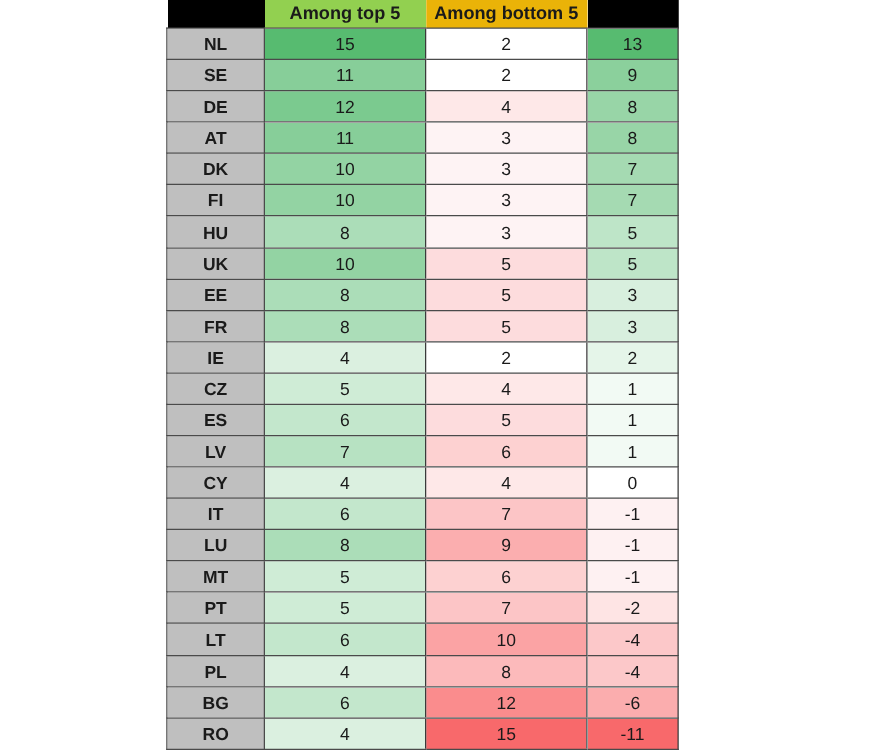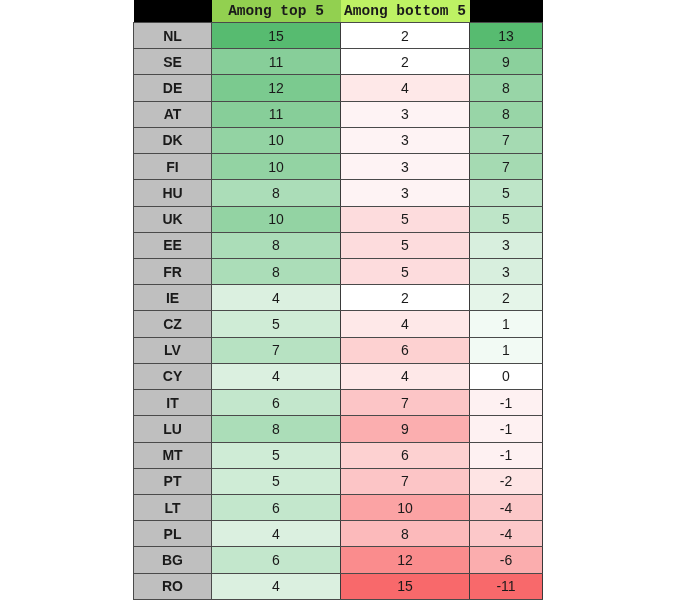--- a/index.html
+++ b/index.html
@@ -46,31 +46,30 @@
     white-space: nowrap;
   }
   
   table.heat thead th {
     font-weight: bold;
     font-size: 14.5px;
     border-top: none;
     border-bottom: none;
     height: 22px;
     line-height: 22px;
-    font-family: Liberation Mono, monospace;
   }
   th.h-blank {
     background: #000000;
   }
   th.h-top {
     background: #92d050;
     color: #000000;
   }
   th.h-bot {
-    background: #bef264;
+    background: #eab308;
     color: #000000;
   }
   th.h-diff {
     background: #000000;
   }
   
   td.rowlabel {
     background: #bfbfbf;
     font-weight: bold;
     font-size: 14.5px;
@@ -172,20 +171,26 @@
           <td class="val" style="background: rgb(255, 255, 255);">2</td>
           <td class="diff" style="background: rgb(229, 245, 233);">2</td>
         </tr>
         <tr>
           <td class="rowlabel">CZ</td>
           <td class="val" style="background: rgb(207, 236, 214);">5</td>
           <td class="val" style="background: rgb(254, 232, 232);">4</td>
           <td class="diff" style="background: rgb(242, 250, 244);">1</td>
         </tr>
         <tr>
+          <td class="rowlabel">ES</td>
+          <td class="val" style="background: rgb(195, 231, 204);">6</td>
+          <td class="val" style="background: rgb(253, 220, 221);">5</td>
+          <td class="diff" style="background: rgb(242, 250, 244);">1</td>
+        </tr>
+        <tr>
           <td class="rowlabel">LV</td>
           <td class="val" style="background: rgb(183, 226, 194);">7</td>
           <td class="val" style="background: rgb(253, 209, 209);">6</td>
           <td class="diff" style="background: rgb(242, 250, 244);">1</td>
         </tr>
         <tr>
           <td class="rowlabel">CY</td>
           <td class="val" style="background: rgb(219, 240, 224);">4</td>
           <td class="val" style="background: rgb(254, 232, 232);">4</td>
           <td class="diff" style="background: rgb(255, 255, 255);">0</td>

